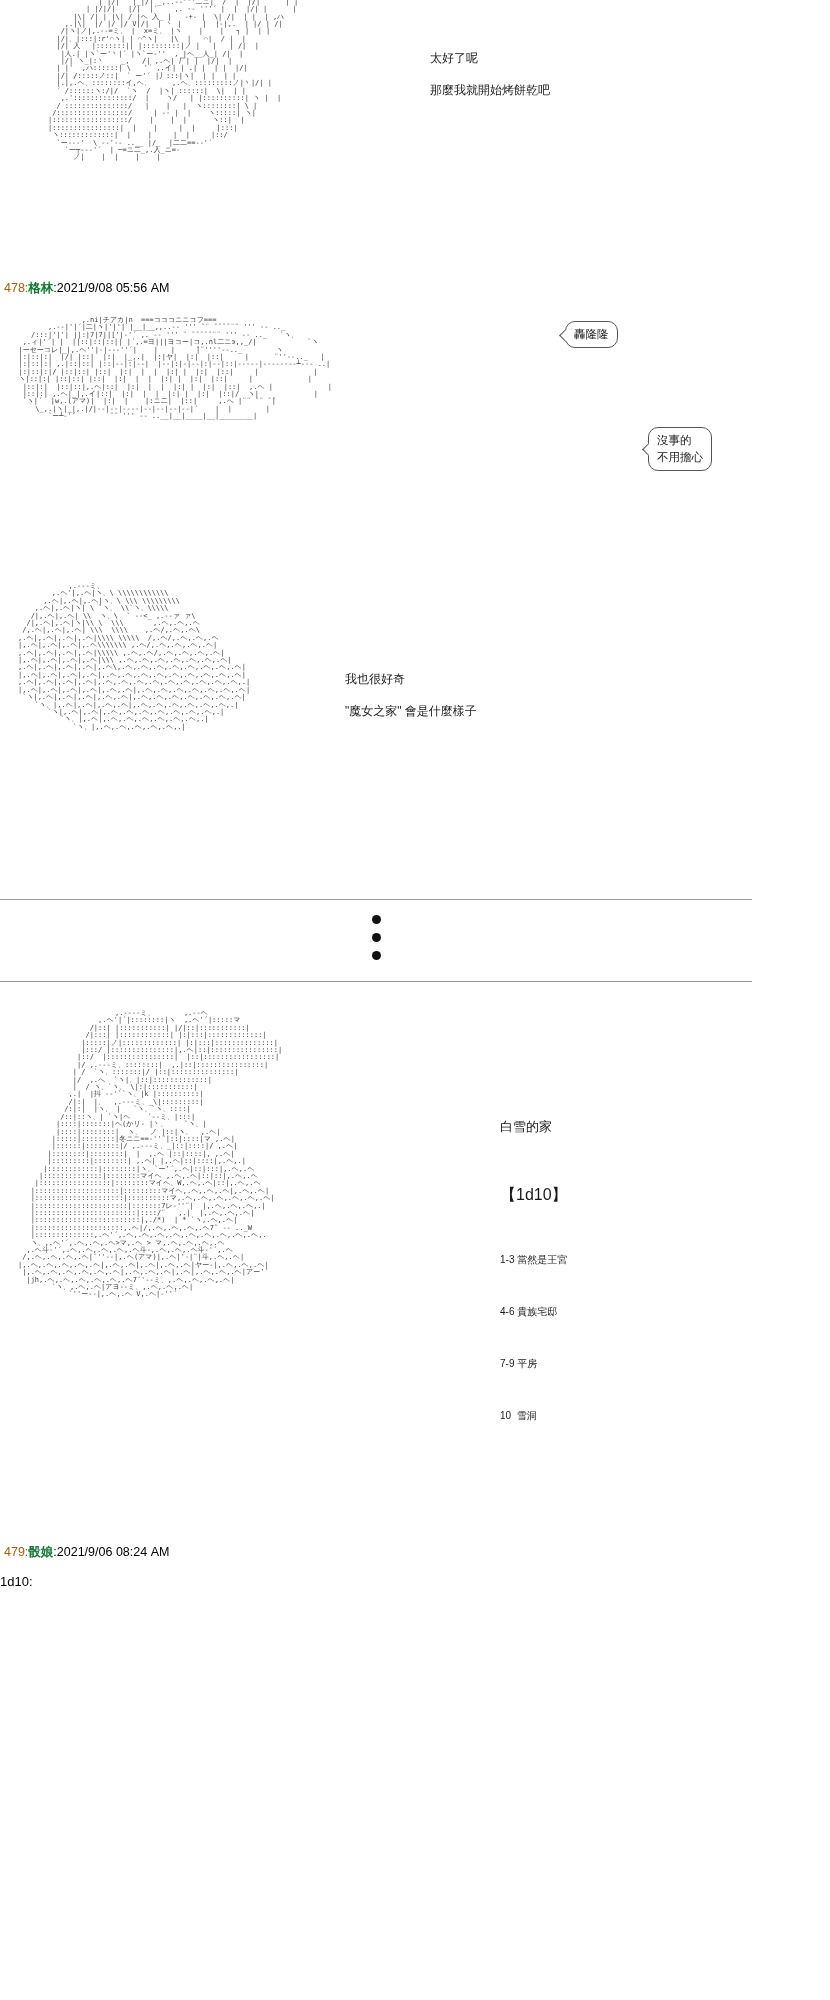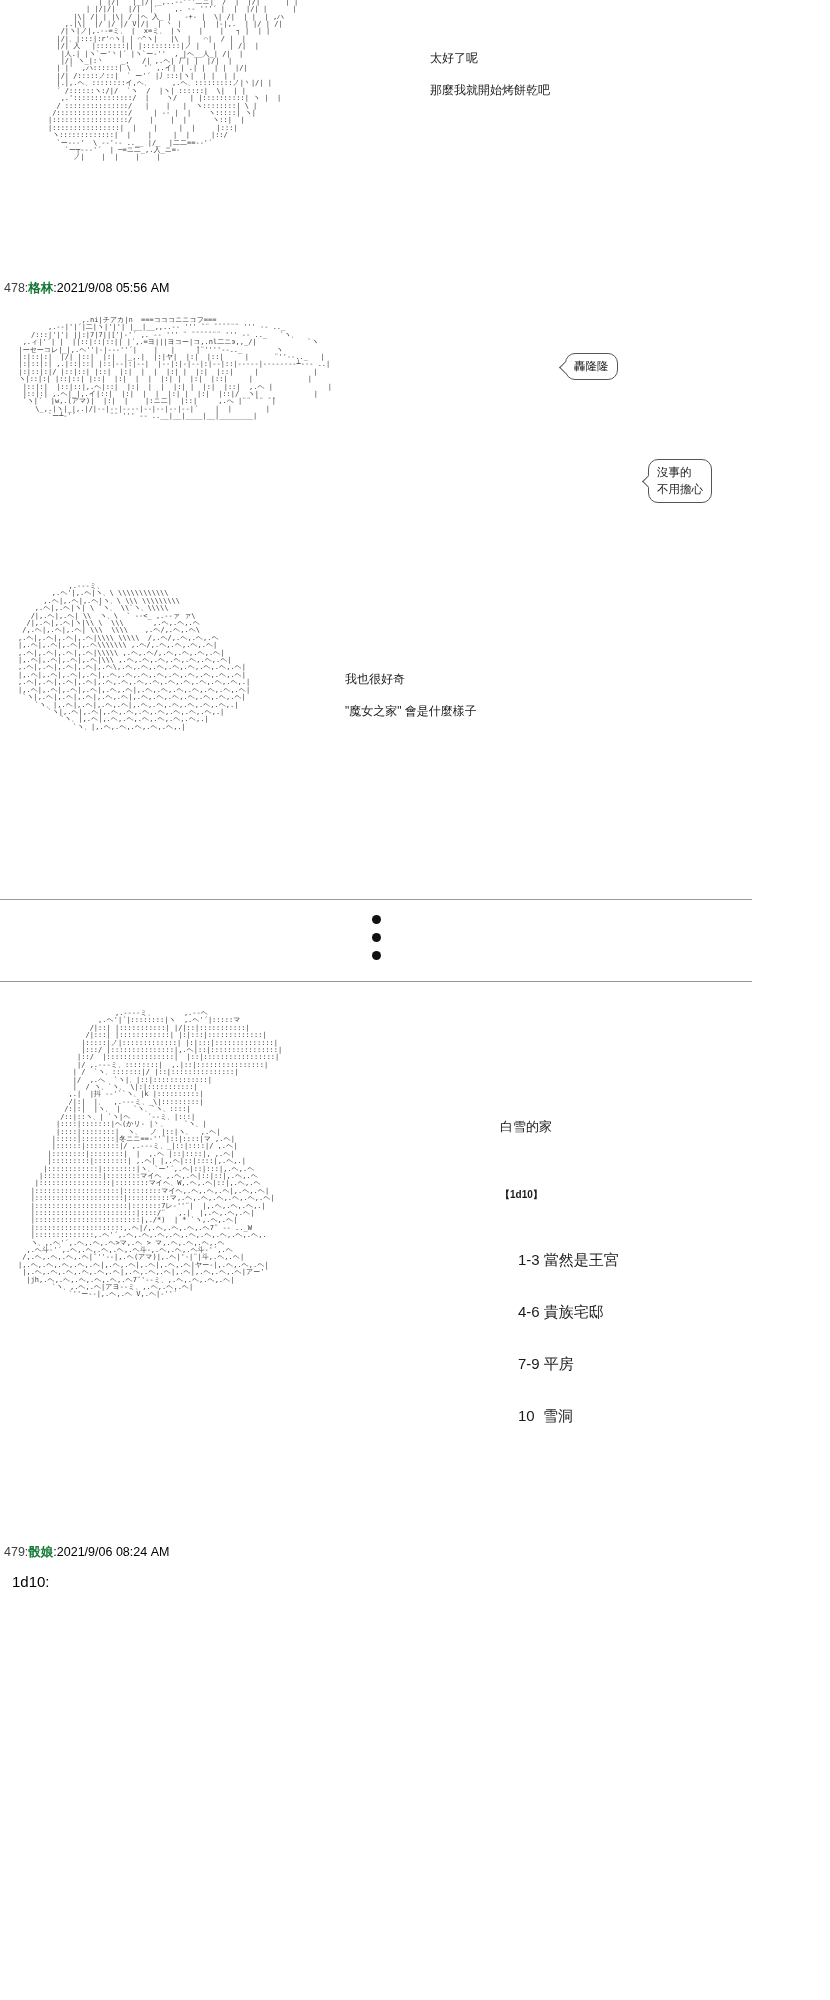--- a/index.html
+++ b/index.html
@@ -32,21 +32,21 @@
     position: relative;
   }
   
   .post-header {
     font-family: "Liberation Sans", sans-serif;
     font-size: 12.5px;
     padding: 2px 0 2px 4px;
     white-space: nowrap;
   }
   .post-num {
-    color: #404040;
+    color: #a16207;
   }
   .post-name {
     color: #117733;
     font-weight: bold;
   }
   .post-date {
     color: #000000;
   }
   
   .dlg {
@@ -62,21 +62,20 @@
     position: absolute;
     border: 1px solid #555;
     border-radius: 10px;
     background: #fff;
     font-size: 11.5px;
     line-height: 17px;
     padding: 4px 8px;
     color: #1a1a1a;
     white-space: pre;
     font-family: "Liberation Sans", sans-serif;
-    margin-top: 32px;
   }
   .bubble:after {
     content: "";
     position: absolute;
     width: 8px;
     height: 8px;
     background: #fff;
     border-left: 1px solid #555;
     border-bottom: 1px solid #555;
     transform: rotate(45deg);
@@ -108,28 +107,28 @@
   
   .roll-panel {
     position: absolute;
     font-family: "Liberation Sans", sans-serif;
     font-size: 12px;
     line-height: 18px;
     color: #1a1a1a;
     white-space: pre;
   }
   .roll-title { font-size: 13px; }
-  .roll-sub { font-size: 10px; font-weight: bold; }
-  .roll-opts { font-size: 15px; line-height: 16px; margin-left: 18px; }
+  .roll-sub { font-size: 16px; }
+  .roll-opts { font-size: 10px; line-height: 16px; }
   
   .dice-result {
     font-family: "Liberation Sans", sans-serif;
-    font-size: 15px;
+    font-size: 13px;
     line-height: 17px;
-    padding-left: 12px;
+    padding-left: 0;
     white-space: pre;
     color: #000;
   }
 </style>
 </head>
 <body>
 
 <div class="page">
 
   <div class="aa-wrap" style="height:278px;">

